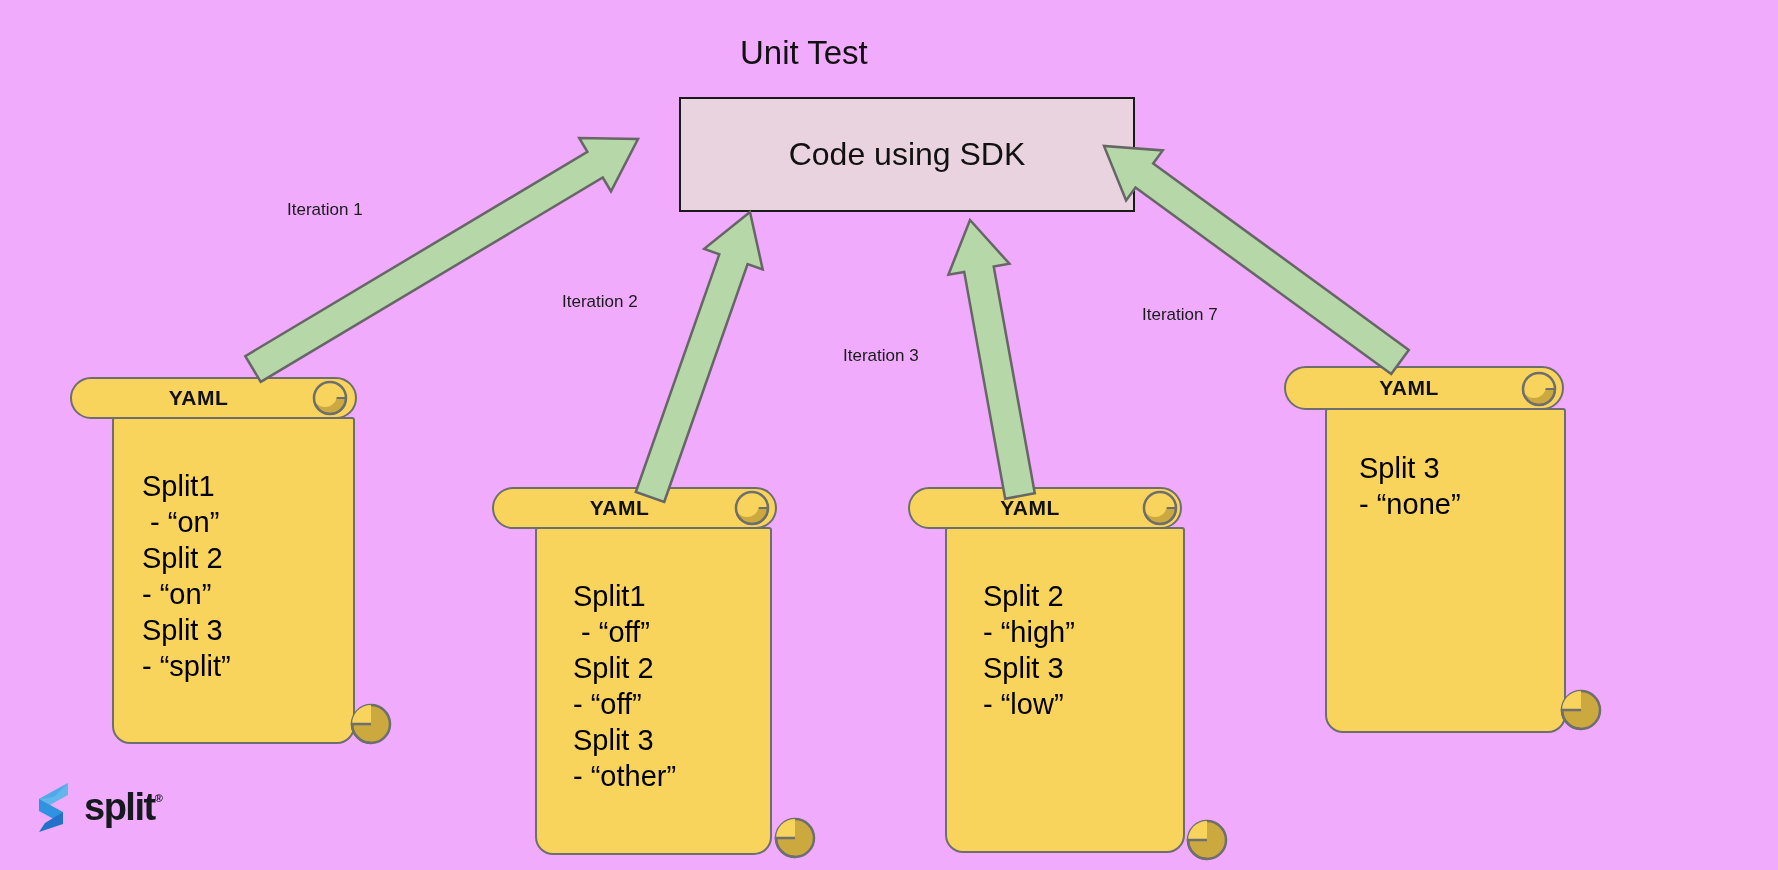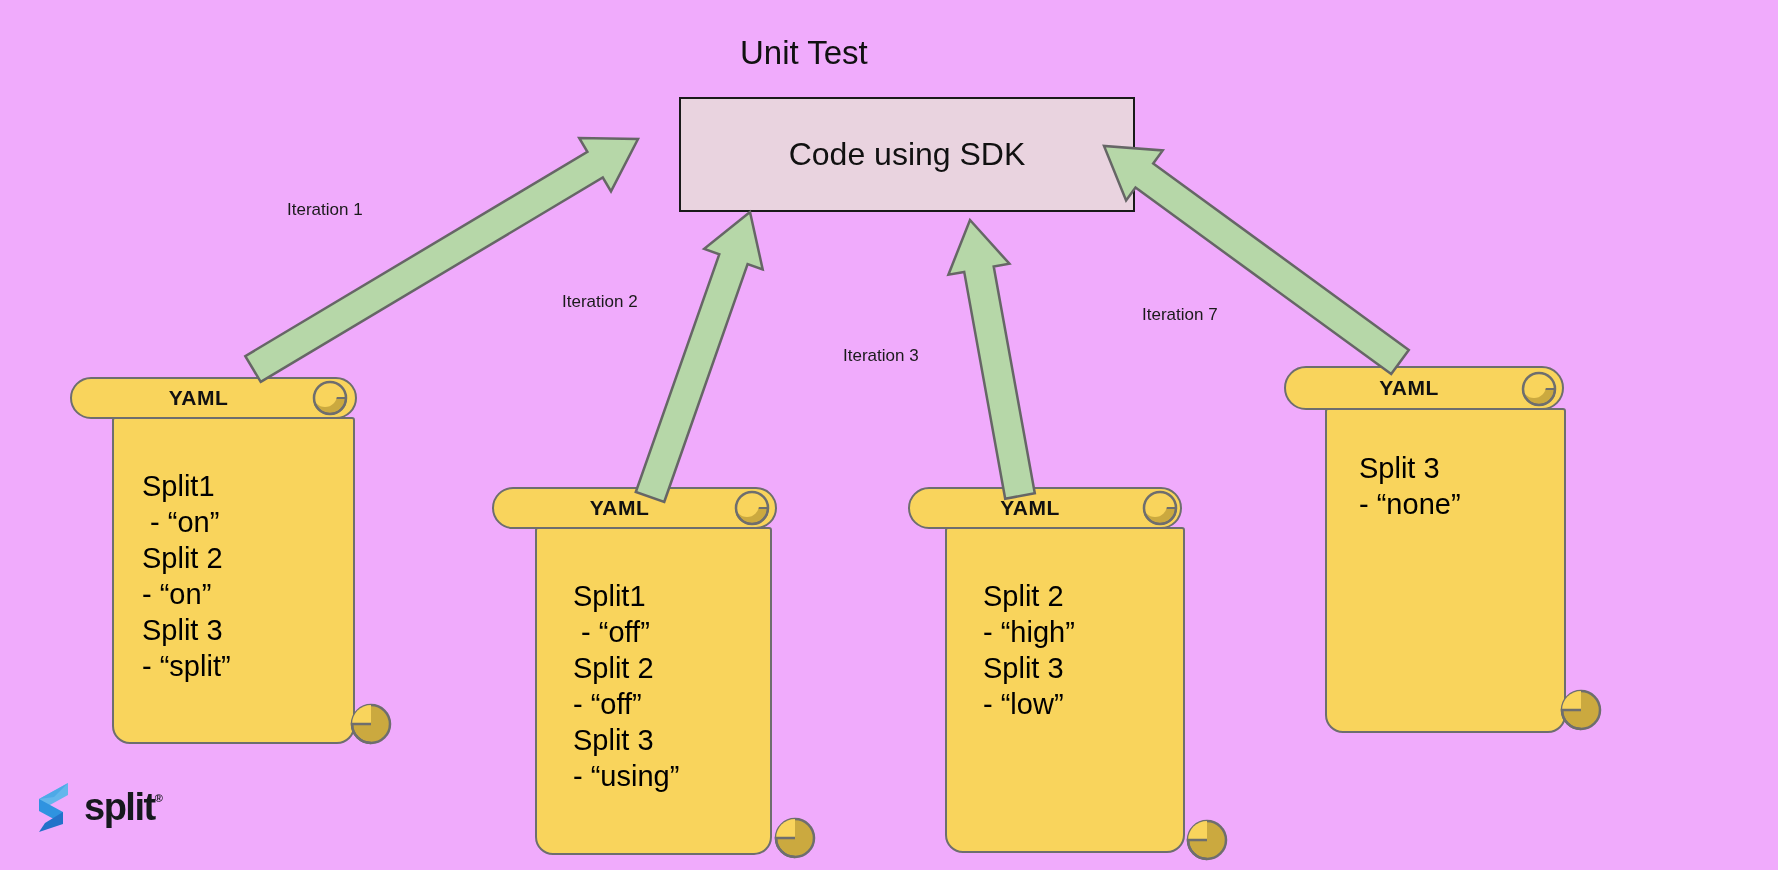--- a/index.html
+++ b/index.html
@@ -94,21 +94,21 @@
       <circle cx="13" cy="15" r="12" style="fill:var(--scroll-yellow)"></circle>
       <circle cx="18" cy="18" r="16" style="fill:none;stroke:var(--scroll-border);stroke-width:2.5"></circle>
     </svg>
     <div class="body" style="left:43px;top:40px;width:237px;height:328px;"></div>
     <div class="scroll-text" style="left:81px;top:91px;">
         <div class="scroll-line">Split1</div>
         <div class="scroll-line"> - “off”</div>
         <div class="scroll-line">Split 2</div>
         <div class="scroll-line">- “off”</div>
         <div class="scroll-line">Split 3</div>
-        <div class="scroll-line">- “using”</div>
+        <div class="scroll-line">- “other”</div>
       </div>
     <svg class="curl" style="left:282px;top:330px;" width="42" height="42">
       <circle cx="21" cy="21" r="19" style="fill:var(--scroll-dark);stroke:var(--scroll-border);stroke-width:2.5"></circle>
       <path d="M21,21 L21,2 A19,19 0 0 0 2,21 Z" style="fill:var(--scroll-yellow)"></path>
       <path d="M21,21 L2,21 A19,19 0 0 0 21,40" style="fill:none;stroke:var(--scroll-border);stroke-width:2.5"></path>
     </svg>
   </div>
 
   <div class="abs scroll" style="left:908px;top:487px;width:274px;height:370px;">
     <div class="banner" style="width:274px;">

